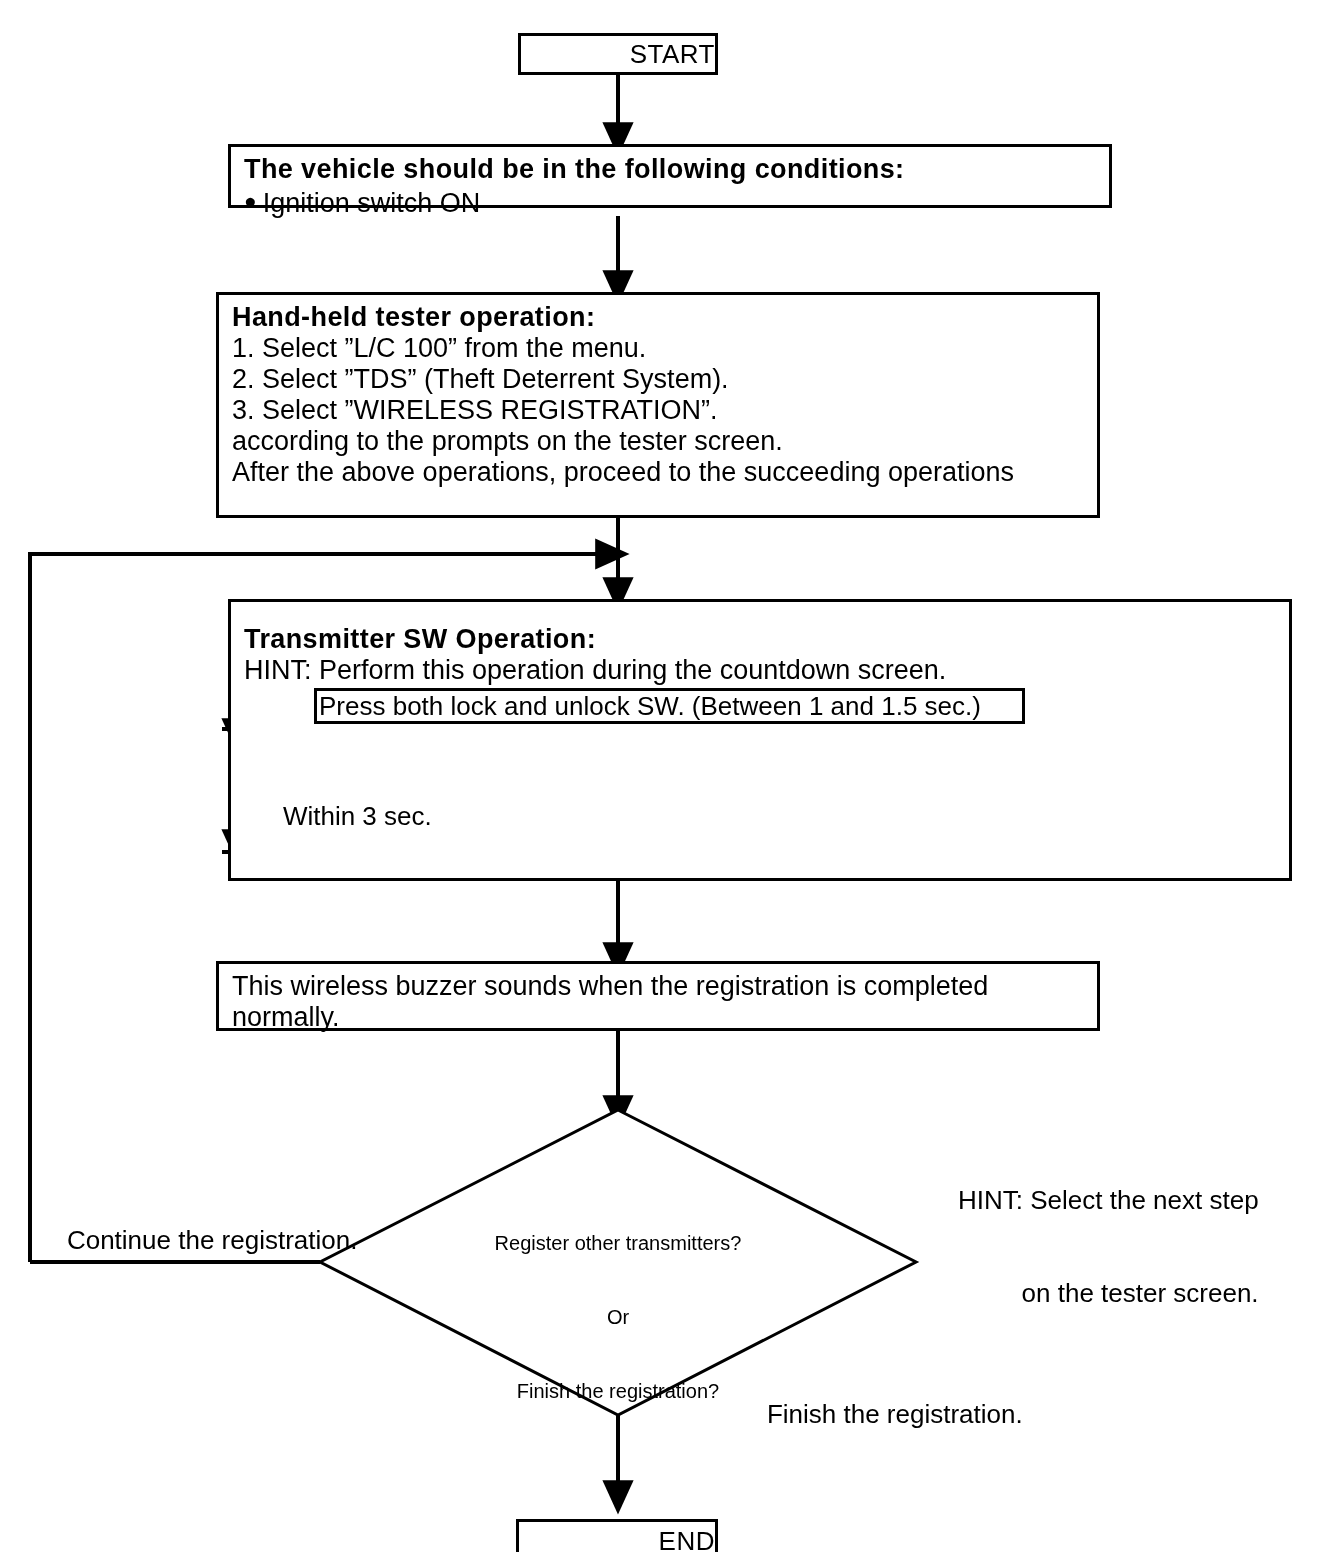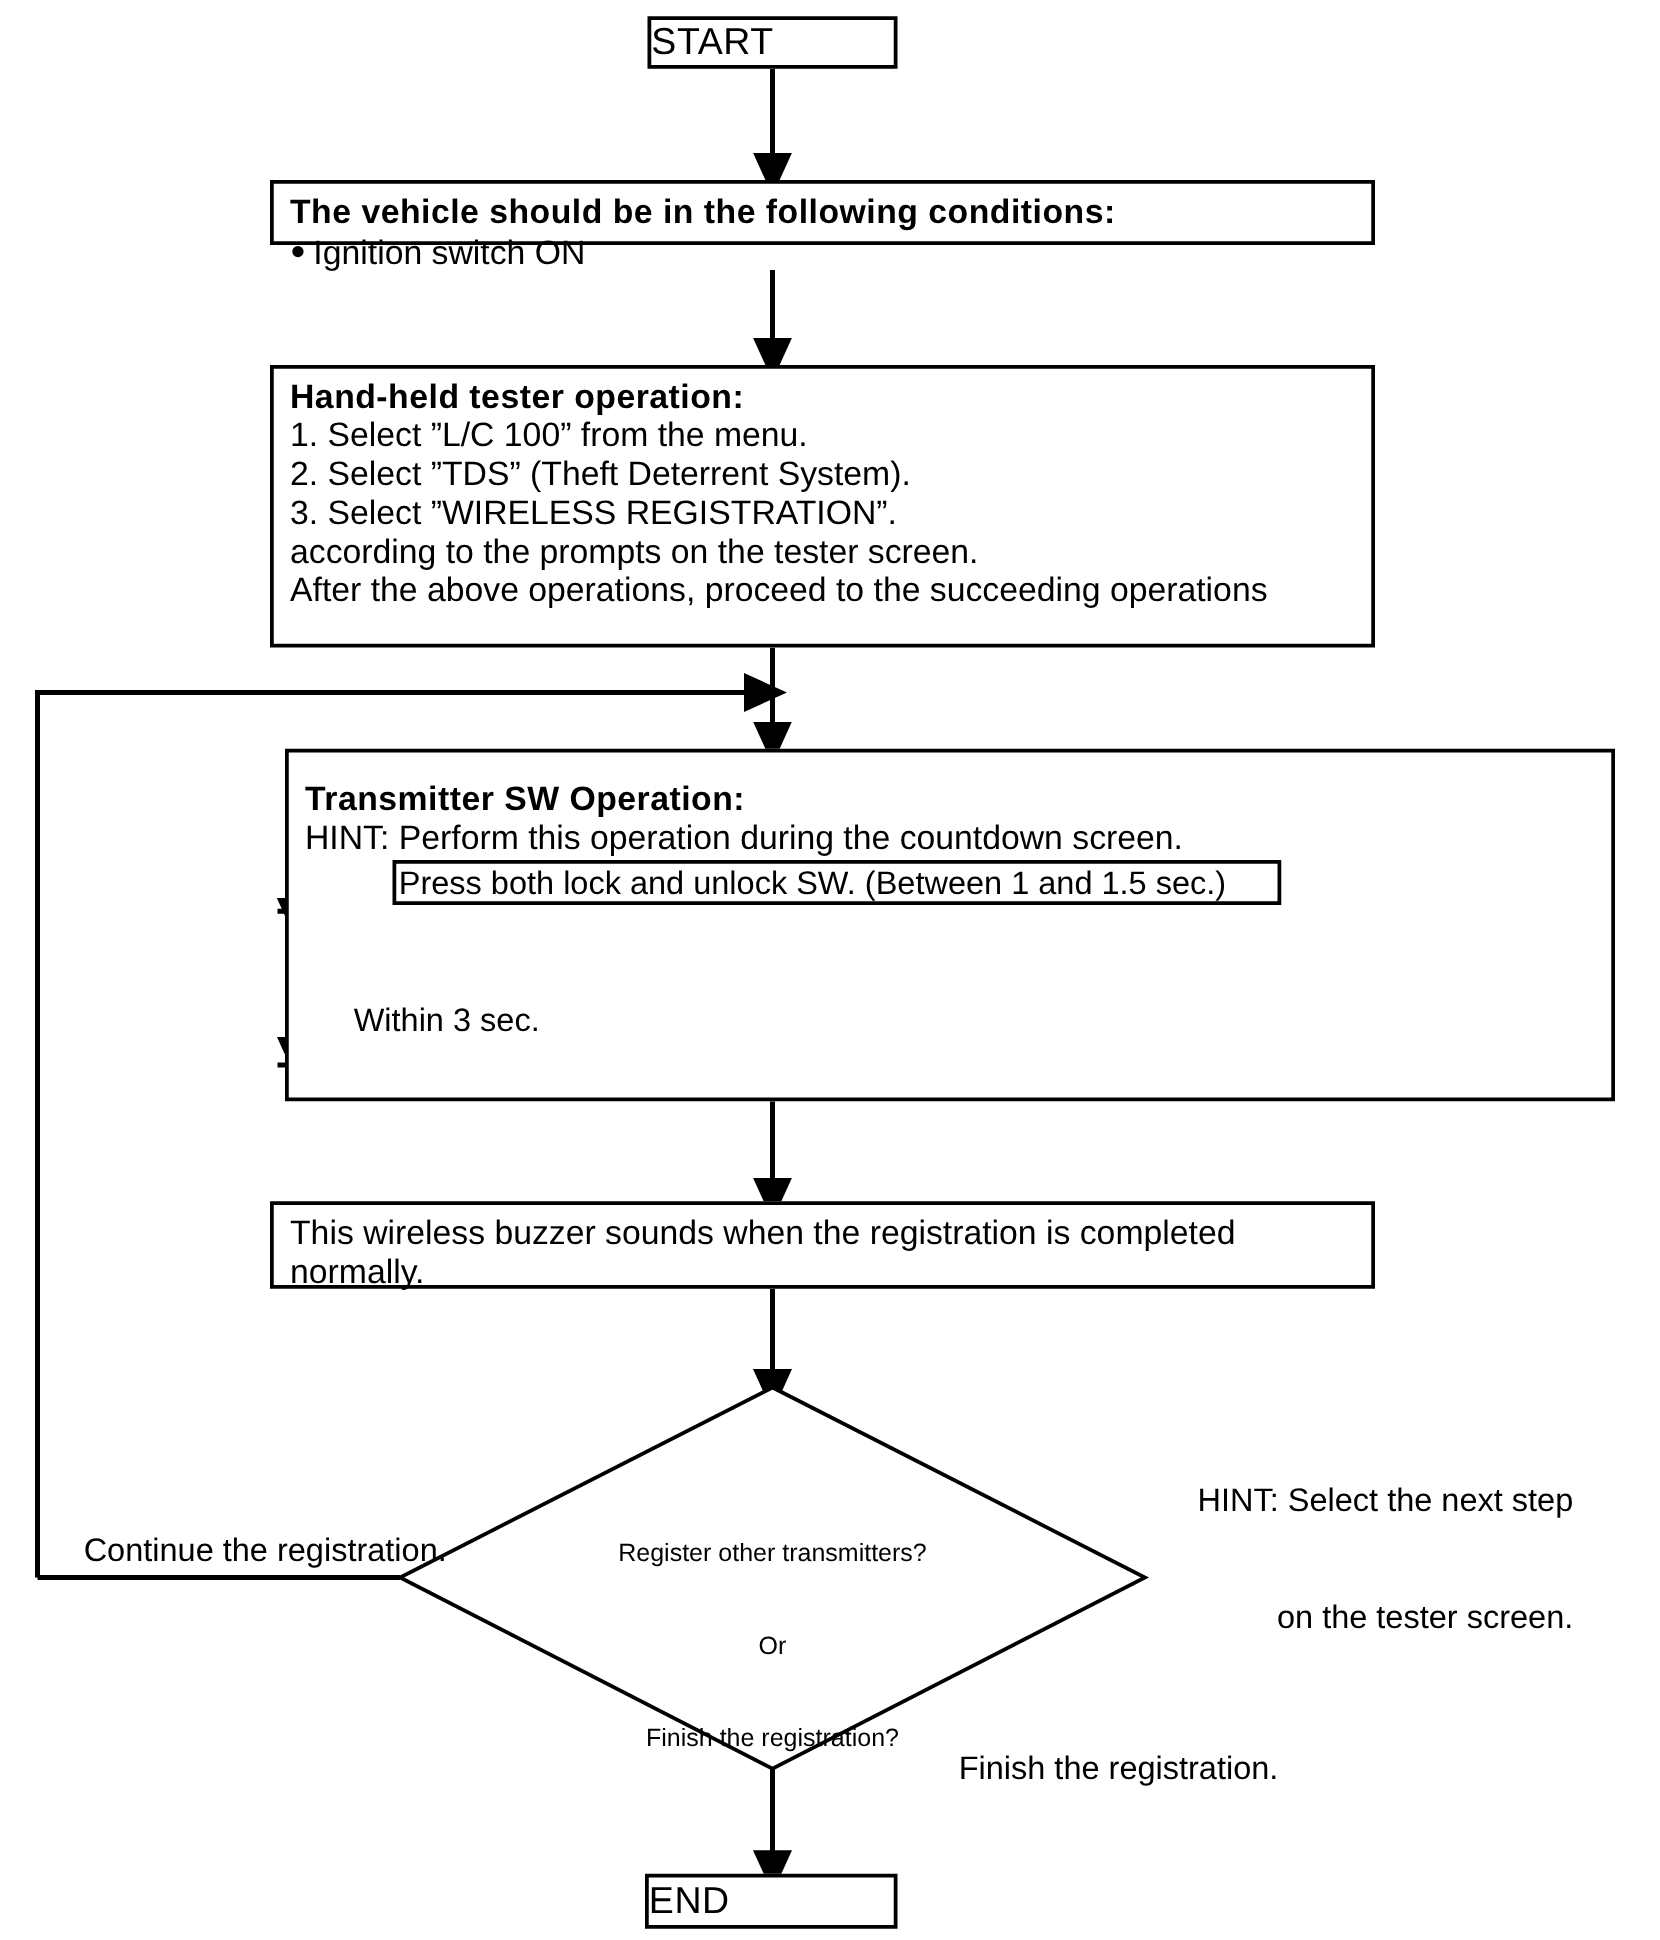--- a/index.html
+++ b/index.html
@@ -28,23 +28,24 @@
   }
   .node {
     position: absolute;
     box-sizing: border-box;
     border: 3px solid #000;
     background: #fff;
   }
   .term {
     display: flex;
     align-items: center;
-    justify-content: flex-start;
-    font-size: 30px;
+    justify-content: flex-end;
+    font-size: 26px;
     letter-spacing: 0.5px;
+    margin-top: 20px;
   }
   .proc {
     padding: 7px 0 6px 13px;
     font-size: 27px;
     line-height: 31px;
   }
   .inner {
     position: absolute;
     box-sizing: border-box;
     border: 3px solid #000;
@@ -118,21 +119,21 @@
 
     <line x1="237" y1="735" x2="237" y2="846" stroke="#000" stroke-width="4" marker-start="url(#arrowUp)" marker-end="url(#arrow)"></line>
     <line x1="222" y1="729" x2="312" y2="729" stroke="#000" stroke-width="4"></line>
     <line x1="222" y1="852" x2="312" y2="852" stroke="#000" stroke-width="4"></line>
   </svg>
 
   <div class="node term" style="left:518px; top:13px; width:200px; height:42px;">
     <span>START</span>
   </div>
 
-  <div class="node proc" style="left:216px; top:144px; width:884px; height:52px;">
+  <div class="node proc" style="left:228px; top:144px; width:884px; height:64px;">
     <div class="hdr">The vehicle should be in the following conditions:</div>
     <div class="bullet-row">
       <span class="bullet">●</span><span>Ignition switch ON</span>
     </div>
   </div>
 
   <div class="node proc" style="left:216px; top:292px; width:884px; height:226px;">
     <div class="hdr">Hand-held tester operation:</div>
     <div>1. Select ”L/C 100” from the menu.</div>
     <div>2. Select ”TDS” (Theft Deterrent System).</div>

